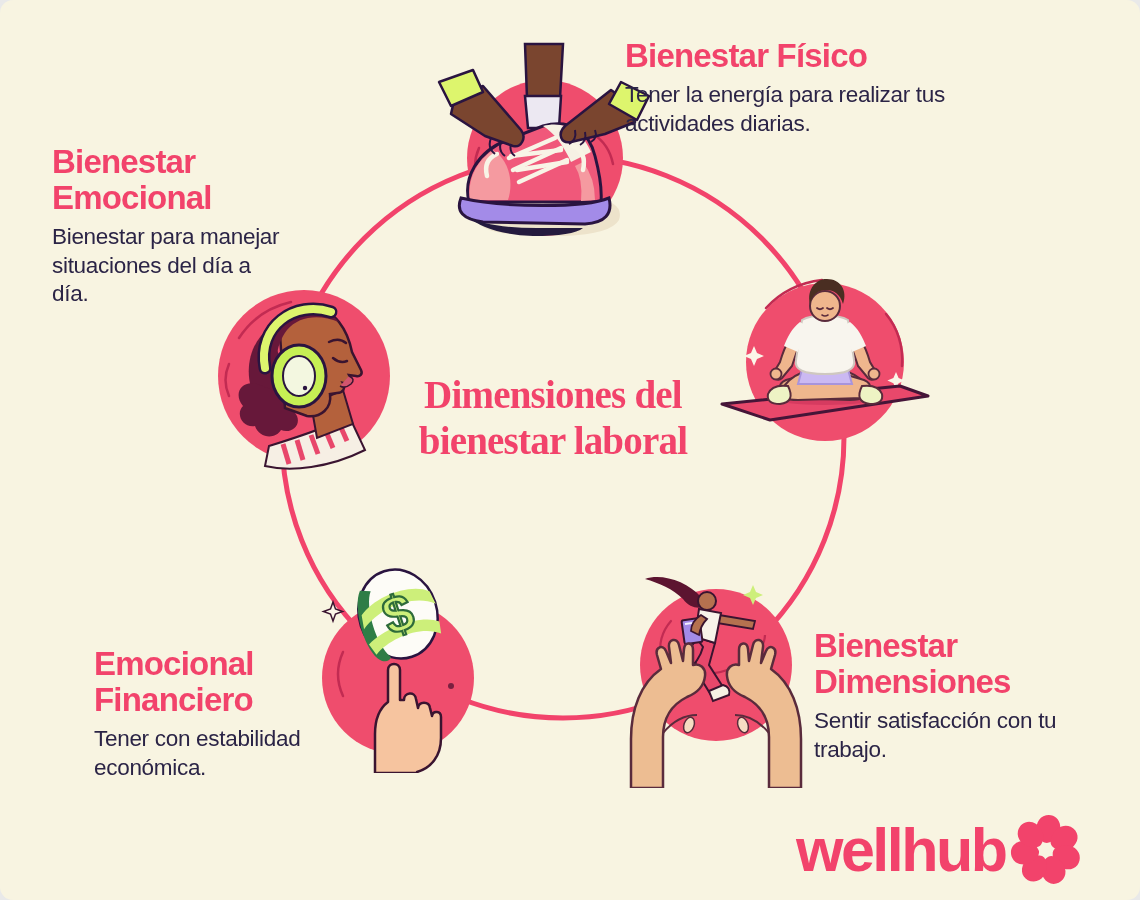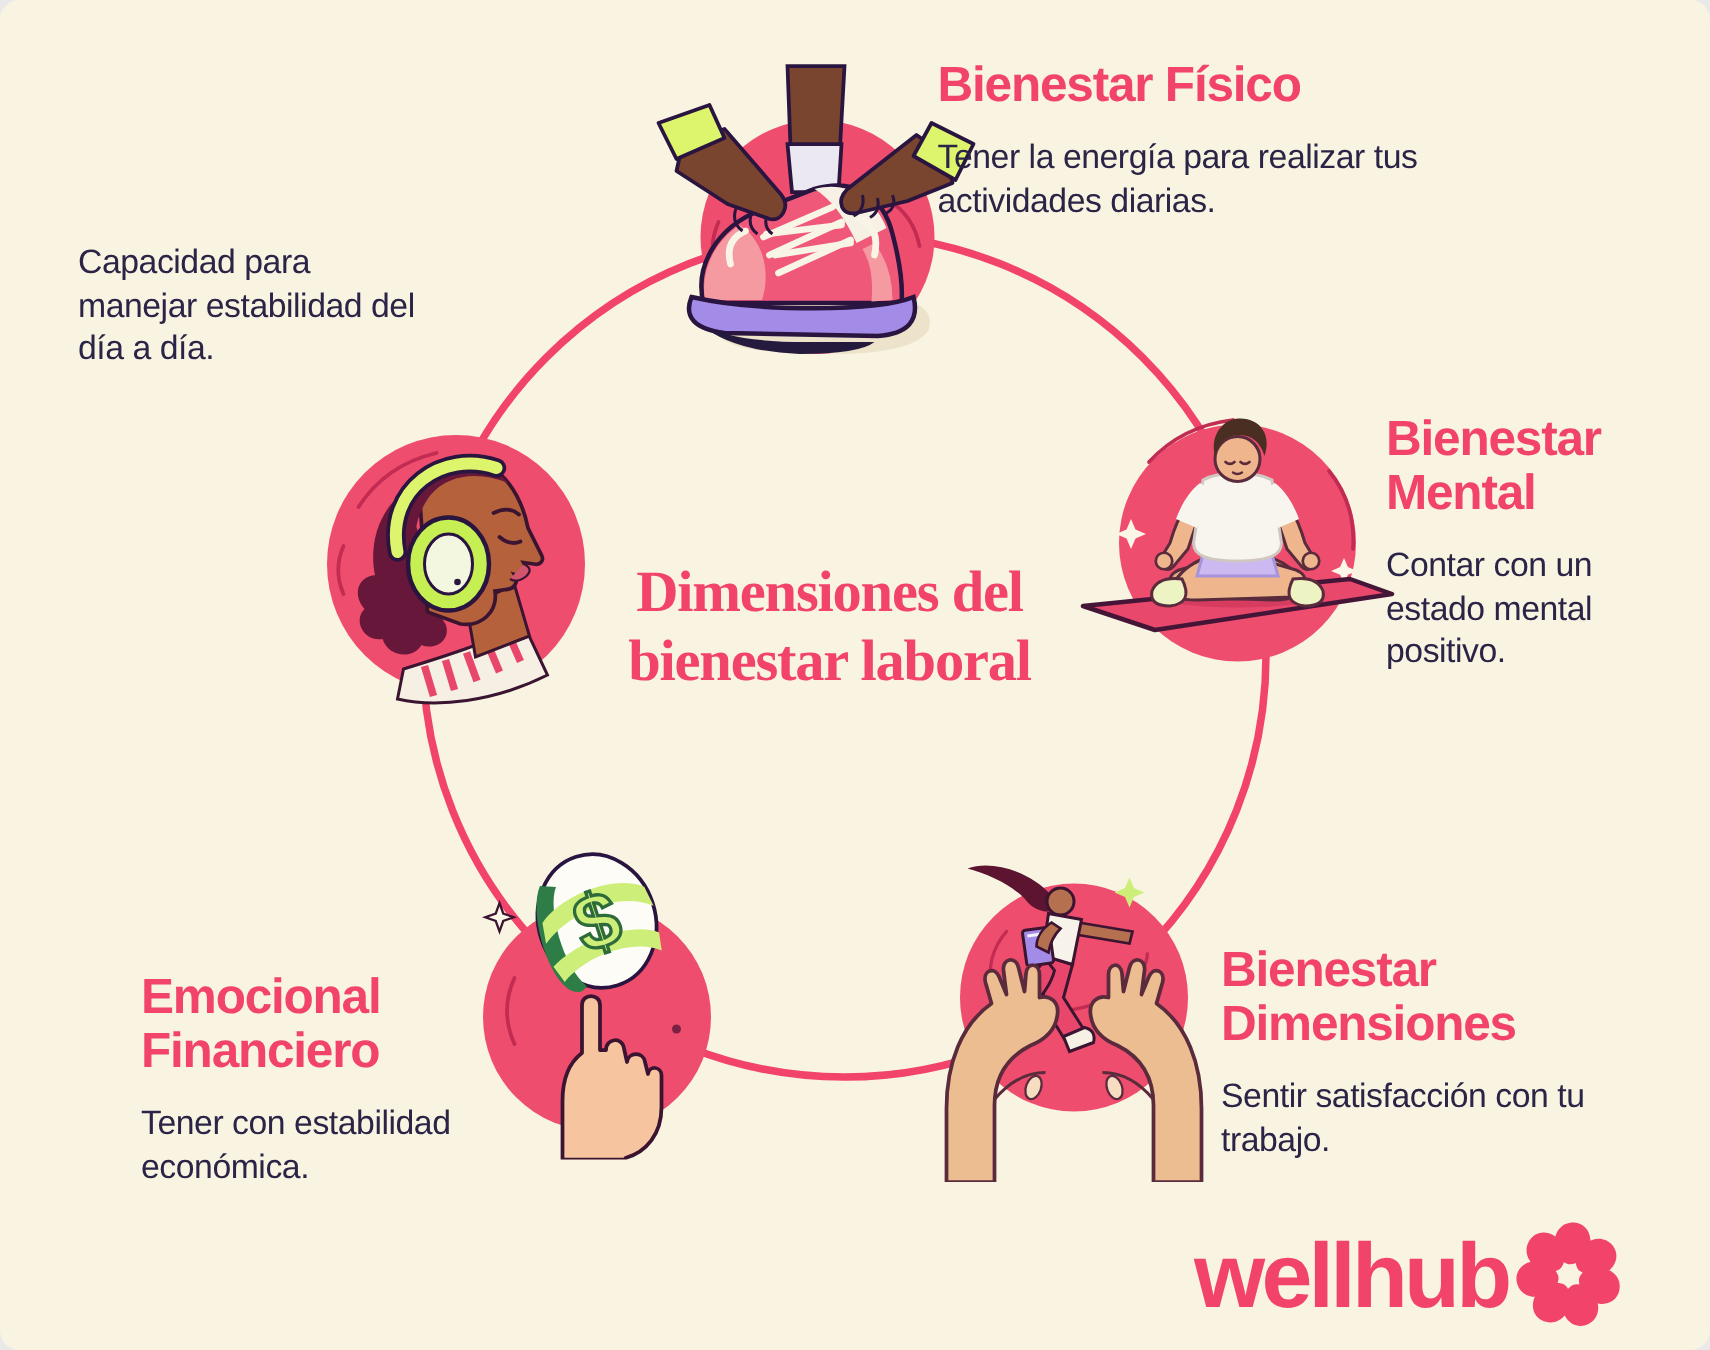--- a/index.html
+++ b/index.html
@@ -22,21 +22,21 @@
   .ring-stroke{stroke:var(--accent-pink);}
   .circle-pink{fill:var(--circle-pink);}
   .illus{position:absolute;}
   .node-text{position:absolute;}
   .node-heading{
     color:var(--accent-pink);
     font-weight:700;font-size:33px;line-height:1.09;letter-spacing:-0.8px;
   }
   .node-desc{
     color:var(--ink-navy);
-    font-size:22.5px;line-height:1.27;letter-spacing:-0.3px;margin-top:17px;
+    font-size:22.5px;line-height:1.27;letter-spacing:-0.3px;margin-top:7px;
   }
   .center-title{
     position:absolute;left:398px;top:372px;width:310px;
     text-align:center;color:var(--accent-pink);
     font-weight:700;font-size:39px;line-height:1.17;letter-spacing:-0.8px;font-family:Liberation Serif, serif;
   }
   .logo{position:absolute;left:796px;top:810px;display:flex;align-items:center;text-align:right;}
   .logo-text{
     font-size:61px;font-weight:800;letter-spacing:-2.5px;
     color:var(--accent-pink);line-height:1;
@@ -116,21 +116,22 @@
     </g>
     <g>
       <path d="M66 100 C58 58 96 32 132 44" fill="none" stroke="#2A1440" stroke-width="13" stroke-linecap="round"></path>
       <path d="M66 100 C58 58 96 32 132 44" fill="none" stroke="#DDF56D" stroke-width="8" stroke-linecap="round"></path>
       <ellipse cx="100" cy="108" rx="27" ry="31" fill="#C6EF54" stroke="#2A1440" stroke-width="3"></ellipse>
       <ellipse cx="100" cy="108" rx="16" ry="20" fill="#F3F7E0" stroke="#2A1440" stroke-width="2"></ellipse>
       <circle cx="106" cy="120" r="2.2" fill="#2A1440"></circle>
     </g>
   </svg>
   <section class="node-text" style="left:52px;top:144px;width:250px">
-    <p class="node-desc" style="width:232px">Capacidad para manejar estabilidad del día a día.</p>
+    <h2 class="node-heading" style="width:240px">Bienestar Emocional</h2>
+    <p class="node-desc" style="width:232px">Bienestar para manejar situaciones del día a día.</p>
   </section>
 
   <svg class="illus" style="left:700px;top:262px" width="250" height="200" viewBox="0 0 250 200">
     <circle cx="125" cy="100" r="79" class="circle-pink"></circle>
     <path d="M66 46 Q88 22 122 18" fill="none" stroke="#C22B52" stroke-width="2.5" stroke-linecap="round"></path>
     <path d="M186 52 Q204 74 202 104" fill="none" stroke="#C22B52" stroke-width="2.5" stroke-linecap="round"></path>
     <path d="M54 84 l3 7 7 3 -7 3 -3 7 -3 -7 -7 -3 7 -3 Z" fill="#FBF6E8"></path>
     <path d="M196 110 l2.6 6 6 2.6 -6 2.6 -2.6 6 -2.6 -6 -6 -2.6 6 -2.6 Z" fill="#FBF6E8"></path>
     <path d="M22 142 L200 124 L228 134 L70 158 Z" fill="#E8486B" stroke="#451538" stroke-width="3" stroke-linejoin="round"></path>
     <ellipse cx="125" cy="137" rx="50" ry="6" fill="#D63B60"></ellipse>
@@ -147,24 +148,20 @@
       <circle cx="174" cy="112" r="5.5" fill="#EFB68D" stroke="#5A2B3C" stroke-width="1.8"></circle>
       <path d="M102 58 C112 52 138 52 148 58 L154 98 C156 108 146 112 125 112 C104 112 94 108 96 98 Z" fill="#F8F5EE" stroke="#CFC8C0" stroke-width="2"></path>
       <path d="M100 60 C92 66 87 76 84 84 L98 90 C101 80 105 72 110 66 Z" fill="#F8F5EE"></path>
       <path d="M150 60 C158 66 163 76 166 84 L152 90 C149 80 145 72 140 66 Z" fill="#F8F5EE"></path>
       <circle cx="125" cy="44" r="15" fill="#EFB68D" stroke="#5A2B3C" stroke-width="2"></circle>
       <path d="M110 42 C106 26 118 16 127 17 C140 17 148 28 143 42 C140 32 134 28 126 28 C118 28 112 33 110 42 Z" fill="#4A2E22"></path>
       <path d="M117 46 q3 2.5 6 0 M127 46 q3 2.5 6 0" stroke="#5A2B3C" stroke-width="1.8" fill="none" stroke-linecap="round"></path>
       <path d="M122 53 q3 2 6 0" stroke="#5A2B3C" stroke-width="1.6" fill="none" stroke-linecap="round"></path>
     </g>
   </svg>
-  <section class="node-text" style="left:924px;top:274px;width:210px">
-    <h2 class="node-heading" style="width:200px">Bienestar Mental</h2>
-    <p class="node-desc" style="width:195px">Contar con un estado mental positivo.</p>
-  </section>
 
   <svg class="illus" style="left:303px;top:558px" width="190" height="215" viewBox="0 0 190 215">
     <circle cx="95" cy="120" r="76" class="circle-pink"></circle>
     <path d="M40 94 q-10 22 0 44" fill="none" stroke="#C22B52" stroke-width="2.5" stroke-linecap="round"></path>
     <circle cx="148" cy="128" r="3" fill="#7A2040"></circle>
     <path d="M30 44 l2.5 7 7 2.5 -7 2.5 -2.5 7 -2.5 -7 -7 -2.5 7 -2.5 Z" fill="#FBF6E8" stroke="#3A1430" stroke-width="1.5"></path>
     <path d="M72 215 L72 176 C72 160 77 150 85 144 L85 112 C85 104 97 104 97 112 L97 142 L101 142 C101 134 112 133 113 141 L115 150 C116 143 126 143 127 150 L129 158 C130 152 138 153 138 159 L138 180 C138 198 128 210 114 214 L114 215 Z" fill="#F6C49F" stroke="#3A1430" stroke-width="2.5" stroke-linejoin="round"></path>
     <g transform="rotate(-18 95 56)">
       <ellipse cx="95" cy="56" rx="39" ry="45" fill="#FDFCF7" stroke="#2A1440" stroke-width="2.5"></ellipse>
       <path d="M66 22 C54 36 52 76 62 92 C66 98 72 99 75 95 C64 78 66 38 76 26 Z" fill="#2E7D46"></path>

